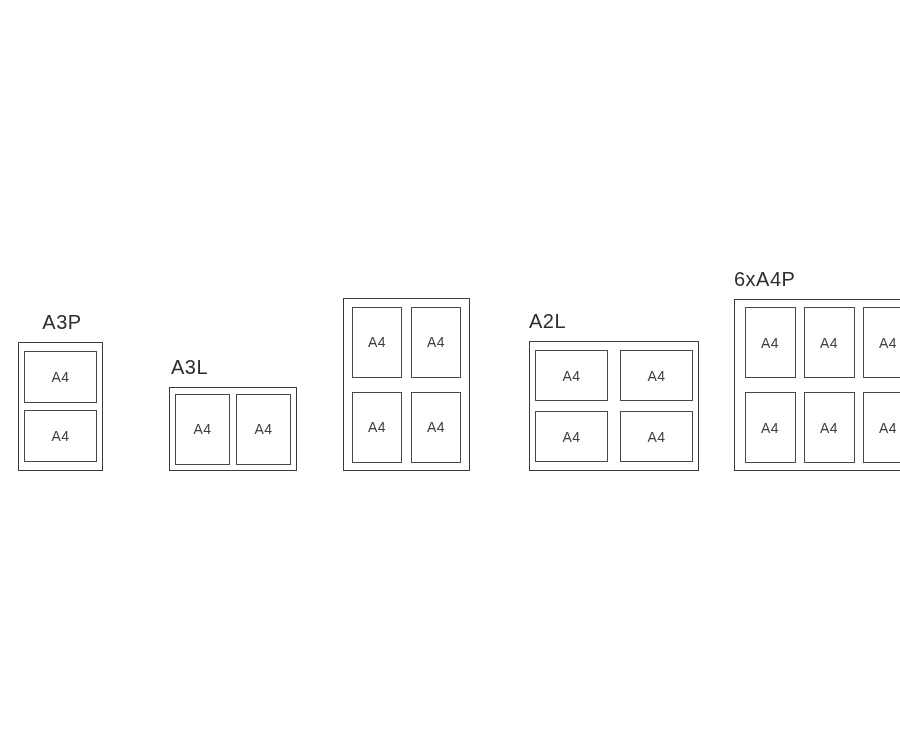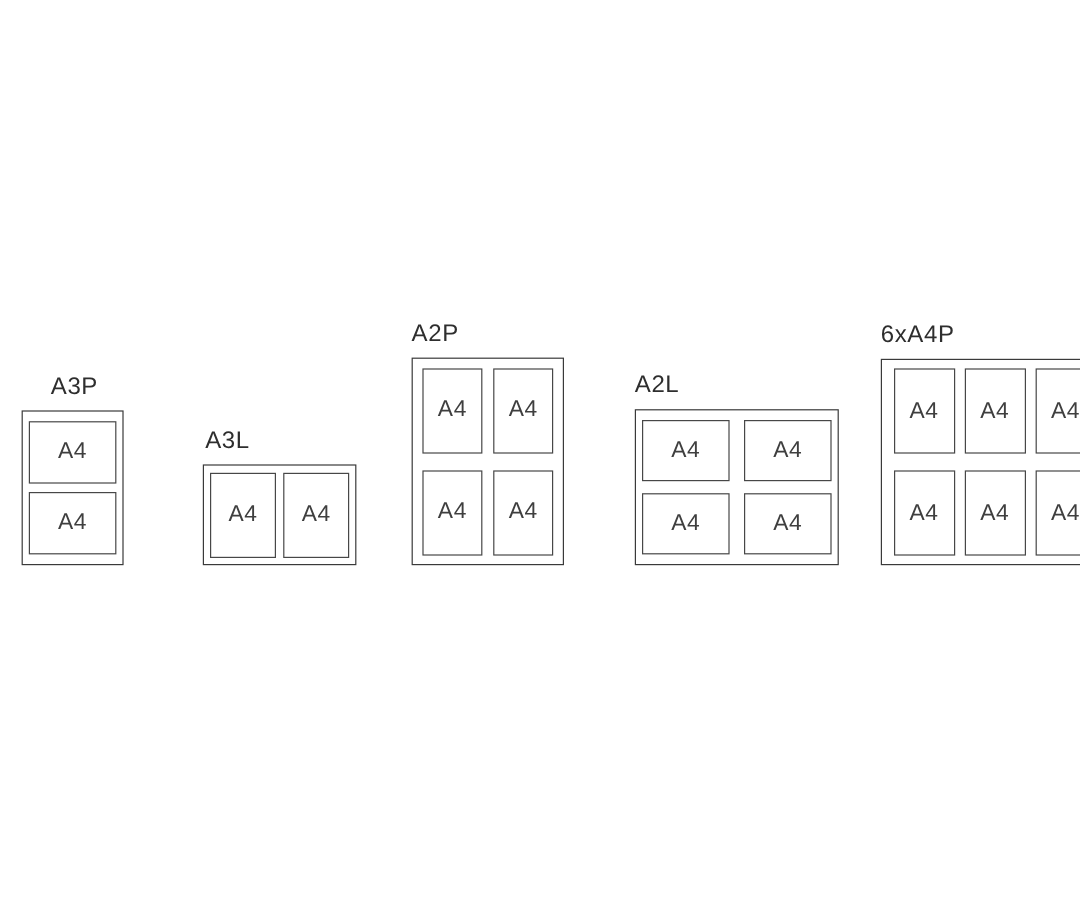--- a/index.html
+++ b/index.html
@@ -47,21 +47,21 @@
   .frame-a2l  { width:170px; height:130px; grid-template-columns:73px 73px;      grid-template-rows:51px 51px; gap:10px 12px;padding:7.5px 4.5px; }
   .frame-6xa4p{ width:190px; height:172px; grid-template-columns:51px 51px 51px; grid-template-rows:71px 71px; gap:14px 8px; padding:6.5px 9px; }
 
   .cell {
     box-sizing:border-box;
     border:1px solid #474747;
     background:#ffffff;
     display:flex;
     align-items:center;
     justify-content:center;
-    font-size:19px;
+    font-size:14px;
     color:#3f3f3f;
     letter-spacing:0.5px;
   }
 </style>
 </head>
 <body>
 
 <div class="canvas">
   <div class="row">
 
@@ -75,21 +75,20 @@
 
     <section class="group g-a3l">
       <div class="glabel">A3L</div>
       <div class="frame frame-a3l">
         <div class="cell">A4</div>
         <div class="cell">A4</div>
       </div>
     </section>
 
     <section class="group g-a2p">
-      <div class="glabel">A2P</div>
       <div class="frame frame-a2p">
         <div class="cell">A4</div>
         <div class="cell">A4</div>
         <div class="cell">A4</div>
         <div class="cell">A4</div>
       </div>
     </section>
 
     <section class="group g-a2l">
       <div class="glabel">A2L</div>

